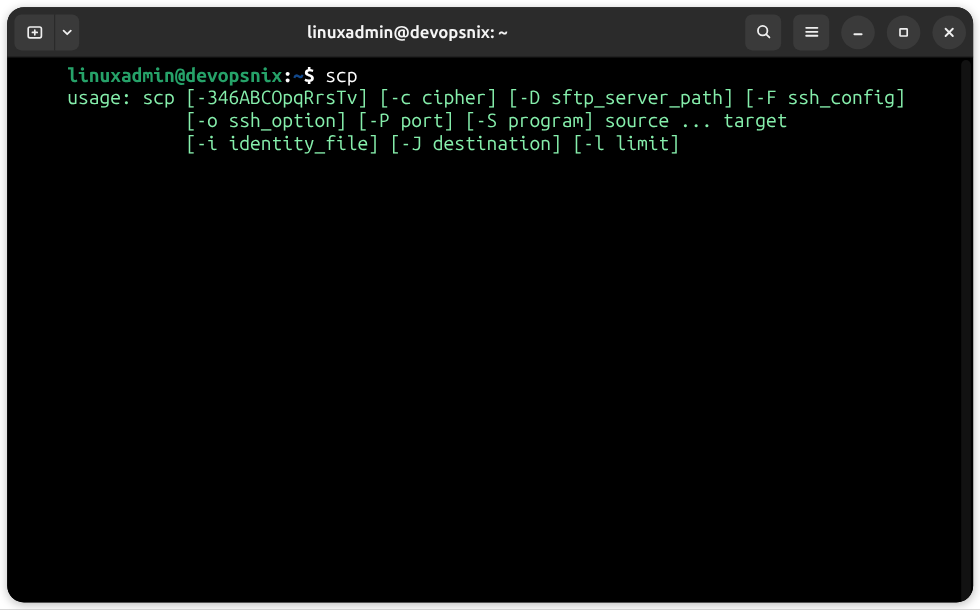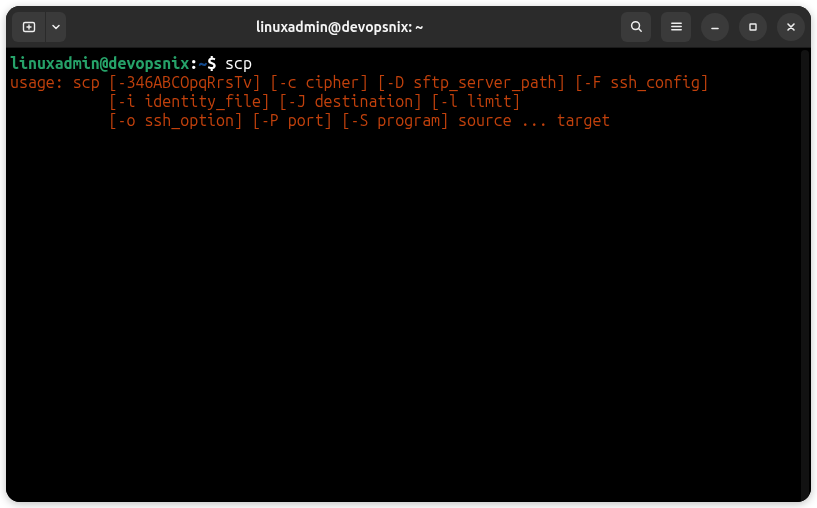--- a/index.html
+++ b/index.html
@@ -66,27 +66,27 @@
     flex:1;
     background:#000;
     padding:6px 4px 4px 4px;
     font-family:"Ubuntu Mono","DejaVu Sans Mono","Menlo",monospace;
     font-size:16px;
     line-height:19px;
     color:#ffffff;
     position:relative;
     overflow:hidden;
   }
-  .line{white-space:pre;}
+  .line{white-space:pre;margin-left:46px;}
   .user{color:#26a269;font-weight:bold;}
   .colon{color:#ffffff;font-weight:bold;}
   .path{color:#12488b;font-weight:bold;}
   .dollar{color:#ffffff;font-weight:bold;}
   .cmd{color:#ffffff;}
-  .out{color:#c2410c;}
+  .out{color:#86efac;}
   .cursor{
     display:inline-block;
     width:9px;height:17px;
     background:#ffffff;
     vertical-align:text-bottom;
     margin-left:1px;
   }
   
   .scrollbar{
     position:absolute;
@@ -170,21 +170,21 @@
             <path d="M3 3l6 6M9 3l-6 6"></path>
           </svg>
         </span>
       </div>
     </div>
   </div>
 
   <div class="term">
     <div class="line"><span class="user">linuxadmin@devopsnix</span><span class="colon">:</span><span class="path">~</span><span class="dollar">$</span><span class="cmd"> </span><span class="cmd">scp</span></div>
     <div class="line out">usage: scp [-346ABCOpqRrsTv] [-c cipher] [-D sftp_server_path] [-F ssh_config]</div>
+    <div class="line out">           [-o ssh_option] [-P port] [-S program] source ... target</div>
     <div class="line out">           [-i identity_file] [-J destination] [-l limit]</div>
-    <div class="line out">           [-o ssh_option] [-P port] [-S program] source ... target</div>
 
     <div class="scrollbar">
       <div class="scroll-thumb"></div>
     </div>
   </div>
 
 </div>
 
 </body></html>

